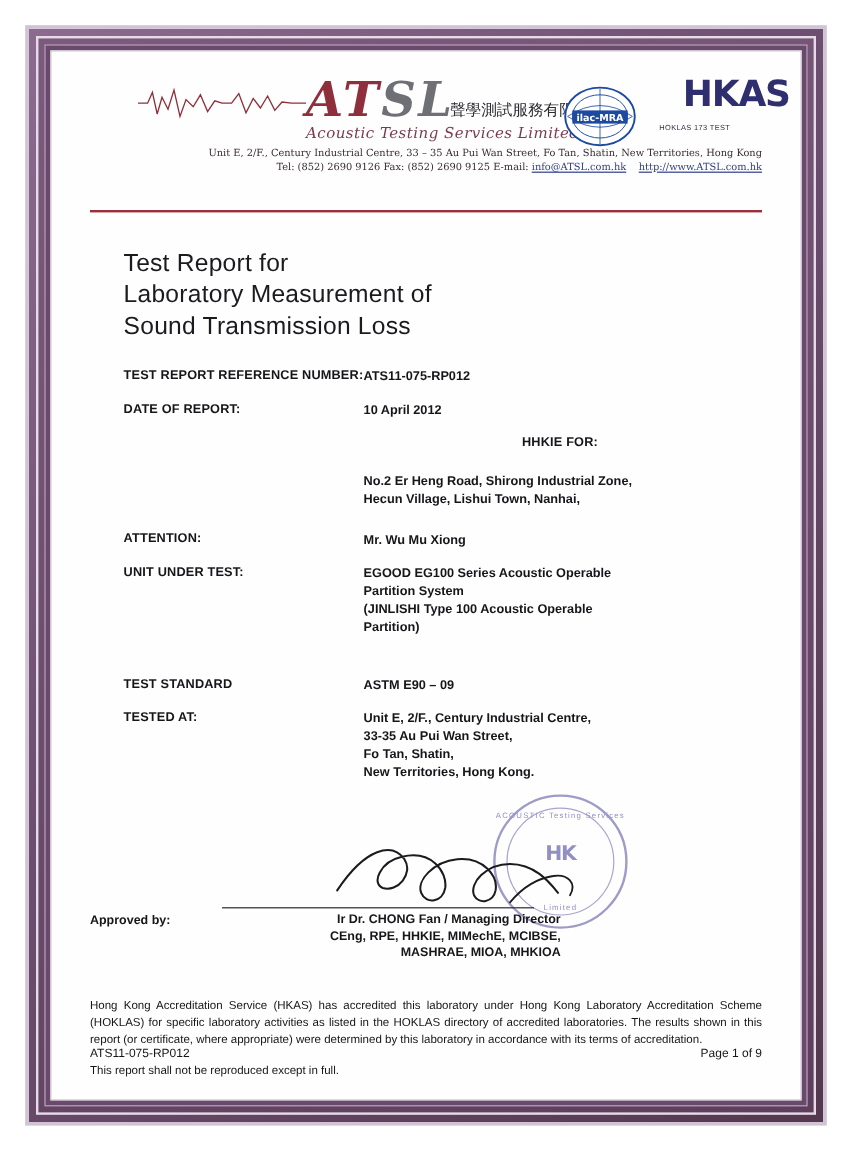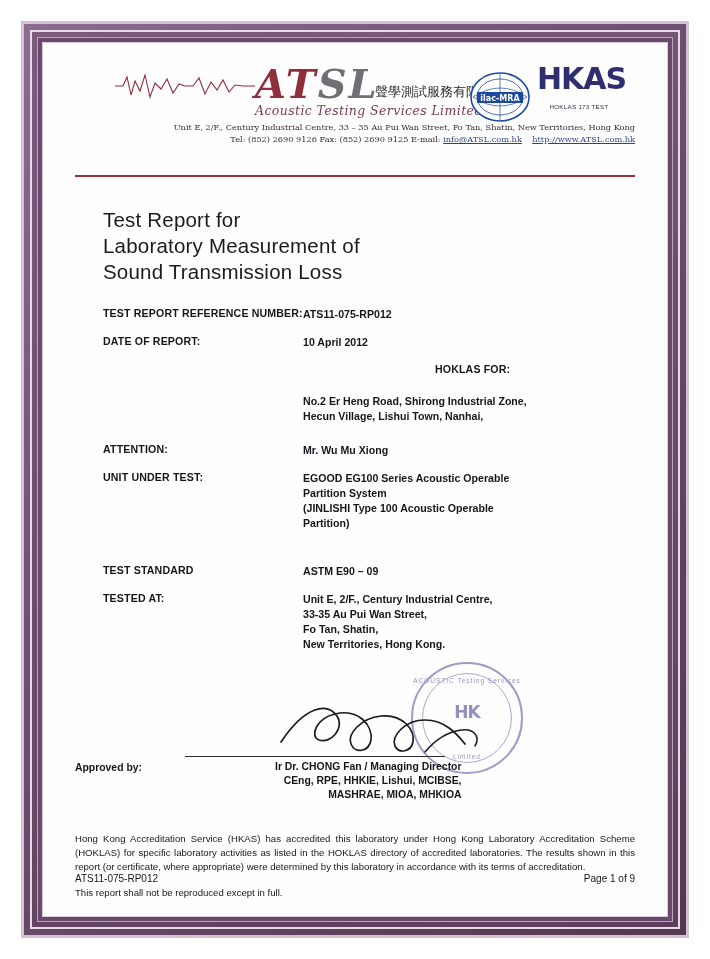--- a/index.html
+++ b/index.html
@@ -130,20 +130,21 @@
     height: 62px;
     text-align: center;
   }
   .hkas-letters {
     font-family: "DejaVu Sans", sans-serif;
     font-weight: bold;
     font-size: 30px;
     color: #2f2f70;
     letter-spacing: -1px;
     line-height: 28px;
+    margin-left: 32px;
   }
   .hkas-sub {
     font-size: 6.2px;
     color: #2f2f50;
     letter-spacing: 0.3px;
     margin-top: 10px;
   }
 
   
   .title-block {
@@ -345,21 +346,21 @@
           <div class="row-label">TEST REPORT REFERENCE NUMBER:</div>
           <div class="row-value">ATS11-075-RP012</div>
         </div>
 
         <div class="row">
           <div class="row-label">DATE OF REPORT:</div>
           <div class="row-value">10 April 2012</div>
         </div>
 
         <div class="row">
-          <div class="row-label">HOKLAS FOR:</div>
+          <div class="row-label">HHKIE FOR:</div>
         </div>
 
         <div class="spacer-sm"></div>
 
         <div class="row">
           <div class="row-label"></div>
           <div class="row-value addr-lines">
             <div>No.2 Er Heng Road, Shirong Industrial Zone,</div>
             <div>Hecun Village, Lishui Town, Nanhai,</div>
           </div>
@@ -413,21 +414,21 @@
           <path d="M6 46 C 30 10, 52 6, 62 20 C 70 32, 56 48, 44 44 C 34 40, 42 22, 60 18 C 84 12, 98 30, 96 44 C 94 56, 80 58, 76 48 C 72 38, 86 22, 106 20 C 128 18, 140 34, 138 46 C 136 56, 124 58, 120 50 C 116 40, 130 24, 150 24 C 170 24, 182 38, 190 48" fill="none" stroke="#1a1a1f" stroke-width="1.7" stroke-linecap="round"></path>
           <path d="M150 56 C 160 44, 172 36, 186 34 C 198 32, 206 40, 200 50" fill="none" stroke="#1a1a1f" stroke-width="1.5" stroke-linecap="round"></path>
         </svg>
 
         <div class="sig-rule"></div>
 
         <div class="approved-label">Approved by:</div>
 
         <div class="sig-name">
           <div>Ir Dr. CHONG Fan / Managing Director</div>
-          <div>CEng, RPE, HHKIE, Lishui, MCIBSE,</div>
+          <div>CEng, RPE, HHKIE, MIMechE, MCIBSE,</div>
           <div>MASHRAE, MIOA, MHKIOA</div>
         </div>
       </div>
 
       <div class="foot">
         <p>Hong Kong Accreditation Service (HKAS) has accredited this laboratory under Hong Kong Laboratory Accreditation Scheme (HOKLAS) for specific laboratory activities as listed in the HOKLAS directory of accredited laboratories. The results shown in this report (or certificate, where appropriate) were determined by this laboratory in accordance with its terms of accreditation.</p>
         <p>This report shall not be reproduced except in full.</p>
       </div>
 
       <div class="footer-bar">

